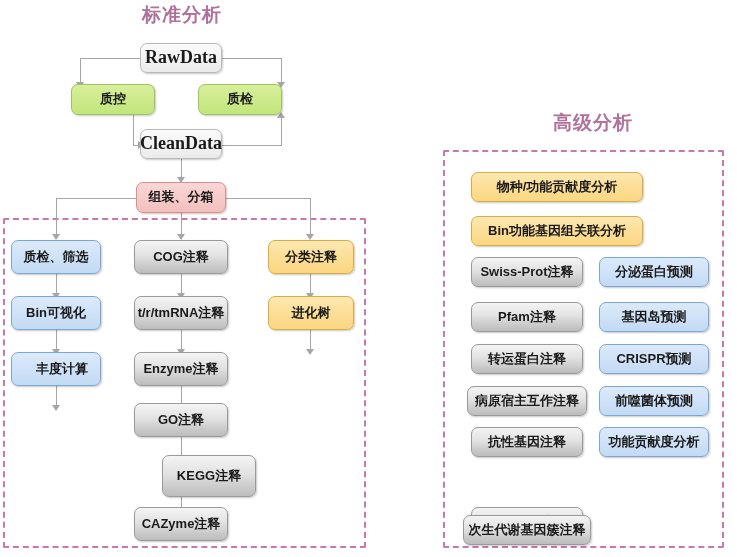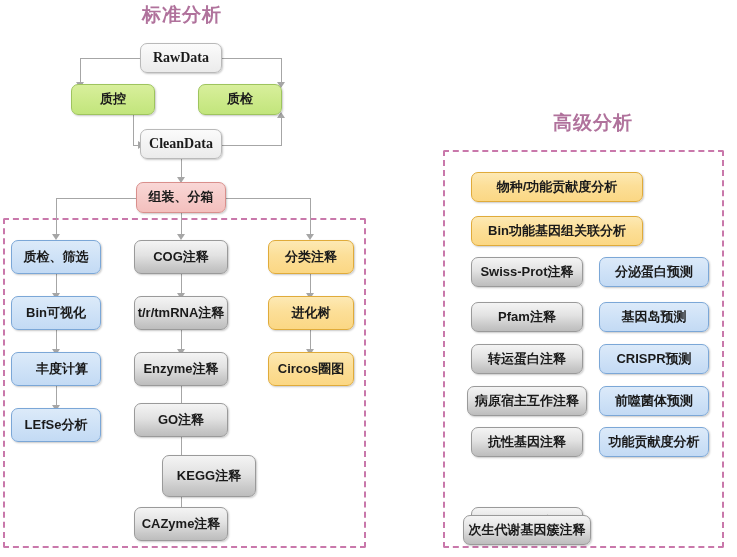--- a/index.html
+++ b/index.html
@@ -87,21 +87,21 @@
   }
   
   .n-yellow {
     background: linear-gradient(180deg,#fde9b4 0%,#fcdf98 45%,#fbd784 100%);
     border: 1px solid #e0ab3a;
     font-family: "Liberation Sans", "DejaVu Sans", sans-serif;
   }
   
   .serif {
     font-family: "Liberation Serif", "DejaVu Serif", serif;
-    font-size: 14px;
+    font-size: 18px;
   }
 
   
   .conn {
     position: absolute;
     background: #a6a6a6;
   }
   .conn-v { width: 1px; }
   .conn-h { height: 1px; }
   .arrowhead {
@@ -196,32 +196,30 @@
 
   <div class="node n-green" style="left:198px; top:84px; width:84px; height:31px;">质检</div>
 
   <div class="node n-plain serif" style="left:140px; top:129px; width:82px; height:30px;">CleanData</div>
 
   <div class="node n-red" style="left:136px; top:182px; width:90px; height:31px;">组装、分箱</div>
 
   <div class="node n-blue" style="left:11px; top:240px; width:90px; height:34px;">质检、筛选</div>
   <div class="node n-blue" style="left:11px; top:296px; width:90px; height:34px;">Bin可视化</div>
   <div class="node n-blue" style="left:11px; top:352px; width:90px; height:34px;padding-left:12px;">丰度计算</div>
-  <div class="node n-blue" style="left:11px; top:408px; width:90px; height:34px;">LEfSe分析</div>
 
   <div class="node n-gray" style="left:134px; top:240px; width:94px; height:34px;">COG注释</div>
   <div class="node n-gray" style="left:134px; top:296px; width:94px; height:34px;">t/r/tmRNA注释</div>
   <div class="node n-gray" style="left:134px; top:352px; width:94px; height:34px;text-align:right;">Enzyme注释</div>
   <div class="node n-gray" style="left:134px; top:403px; width:94px; height:34px;">GO注释</div>
   <div class="node n-gray" style="left:134px; top:455px; width:94px; height:42px;margin-left:28px;">KEGG注释</div>
   <div class="node n-gray" style="left:134px; top:507px; width:94px; height:34px;">CAZyme注释</div>
 
   <div class="node n-yellow" style="left:268px; top:240px; width:86px; height:34px;">分类注释</div>
   <div class="node n-yellow" style="left:268px; top:296px; width:86px; height:34px;">进化树</div>
-  <div class="node n-yellow" style="left:268px; top:352px; width:86px; height:34px;">Circos圈图</div>
 
   <div class="node n-yellow" style="left:471px; top:172px; width:172px; height:30px;">物种/功能贡献度分析</div>
   <div class="node n-yellow" style="left:471px; top:216px; width:172px; height:30px;">Bin功能基因组关联分析</div>
 
   <div class="node n-gray" style="left:471px; top:257px; width:112px; height:30px;">Swiss-Prot注释</div>
   <div class="node n-gray" style="left:471px; top:302px; width:112px; height:30px;">Pfam注释</div>
   <div class="node n-gray" style="left:471px; top:344px; width:112px; height:30px;">转运蛋白注释</div>
   <div class="node n-gray" style="left:467px; top:386px; width:120px; height:30px;">病原宿主互作注释</div>
   <div class="node n-gray" style="left:471px; top:427px; width:112px; height:30px;">抗性基因注释</div>
   <div class="node n-gray" style="left:471px; top:473px; width:112px; height:30px;margin-top:34px;">毒力因子注释</div>

